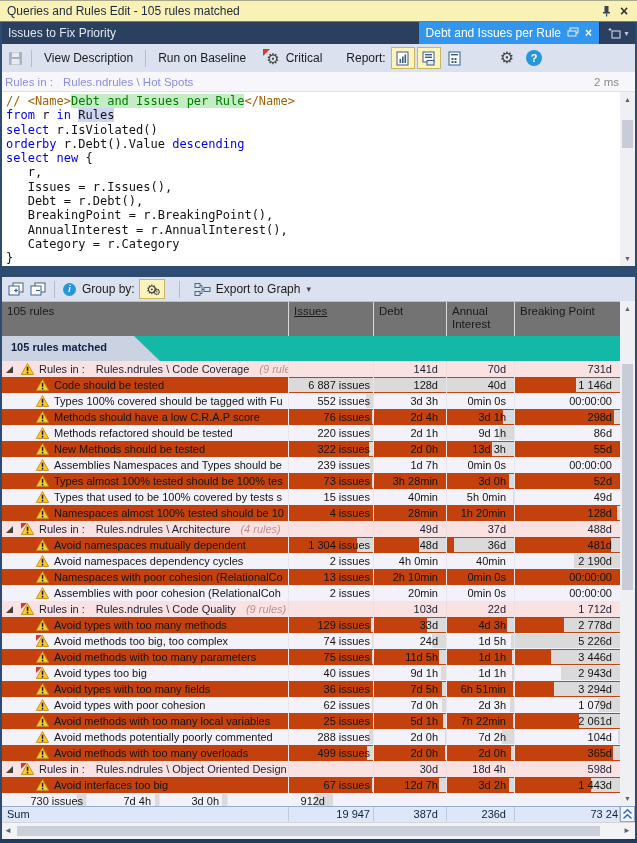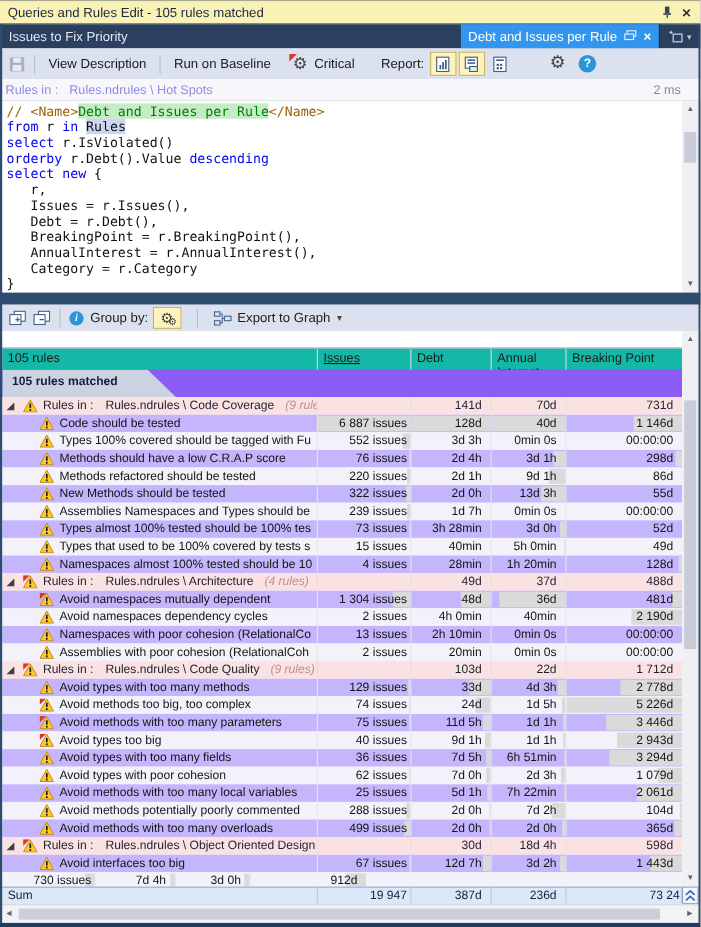--- a/index.html
+++ b/index.html
@@ -62,33 +62,33 @@
   
   #splitter{left:0;top:266px;width:637px;height:11px;background:#2e4b70;}
   
   #grouptoolbar{left:0;top:277px;width:637px;height:24px;background:#dbe1ee;display:flex;align-items:center;
     font-size:12px;color:#1b1b1b;}
   #groupby-gear{width:26px;height:20px;background:#fdf3bc;border:1px solid #c9b562;box-sizing:border-box;
     display:flex;align-items:center;justify-content:center;margin-left:4px;position:relative;}
   #groupby-gear .g2{position:absolute;right:3px;bottom:1px;font-size:9px;color:#444;}
   .caret{font-size:9px;color:#444;margin-left:6px;}
   
-  #theader{left:2px;top:301px;width:618px;height:35px;background:#14b8a6;border-top:1px solid #b9c0d2;
-    box-sizing:border-box;display:flex;font-size:11.5px;color:#1a1a1a;margin-top:15px;}
+  #theader{left:2px;top:301px;width:618px;height:35px;background:#737373;border-top:1px solid #b9c0d2;
+    box-sizing:border-box;display:flex;font-size:11.5px;color:#1a1a1a;}
   .hcell{box-sizing:border-box;border-right:1px solid #d8d8de;padding:3px 4px 0 5px;line-height:13px;}
   .hc0{width:287px;}.hc1{width:85px;text-decoration:underline;}.hc2{width:73px;}.hc3{width:68px;}.hc4{width:105px;border-right:none;}
   
-  #tabrow{left:2px;top:336px;width:618px;height:25px;background:#8b5cf6;}
+  #tabrow{left:2px;top:336px;width:618px;height:25px;background:#14b8a6;}
   #matched-tab{position:absolute;left:0;top:0;width:158px;height:25px;background:#cbd2e2;
     clip-path:polygon(0 0,132px 0,158px 25px,0 25px);font-size:11px;font-weight:bold;color:#10203f;
     padding:5px 0 0 9px;box-sizing:border-box;}
   
   #tbody{left:2px;top:361px;width:618px;height:445px;overflow:hidden;background:#fff;}
   .trow{display:flex;height:16px;line-height:16px;font-size:11px;color:#141414;}
-  .lrow{background:#c4b5fd;}
+  .lrow{background:#c2410c;}
   .lrow.alt{background:#f3f2fa;}
   .grow{background:#fbe2e2;color:#1b2033;}
   .cell{box-sizing:border-box;border-right:1px solid #e6e6ec;height:16px;overflow:hidden;
     white-space:nowrap;position:relative;}
   .grow .cell{border-right-color:#ecdcdc;}
   .namec{width:287px;display:flex;align-items:center;padding-left:34px;}
   .grow .namec{padding-left:3px;}
   .exp{margin-right:7px;flex:none;}
   .wi{margin-right:5px;flex:none;}
   .gpre,.gpath{color:#1b2033;}

